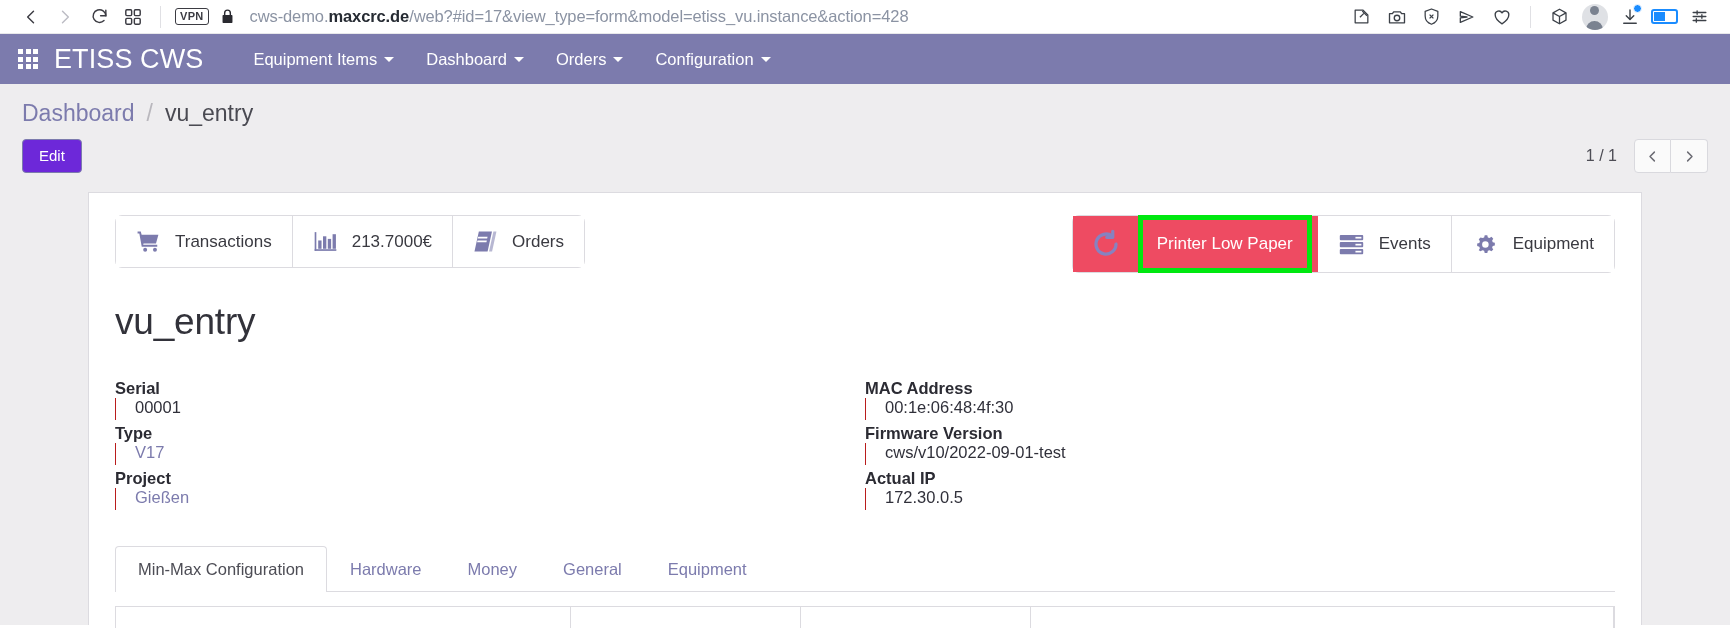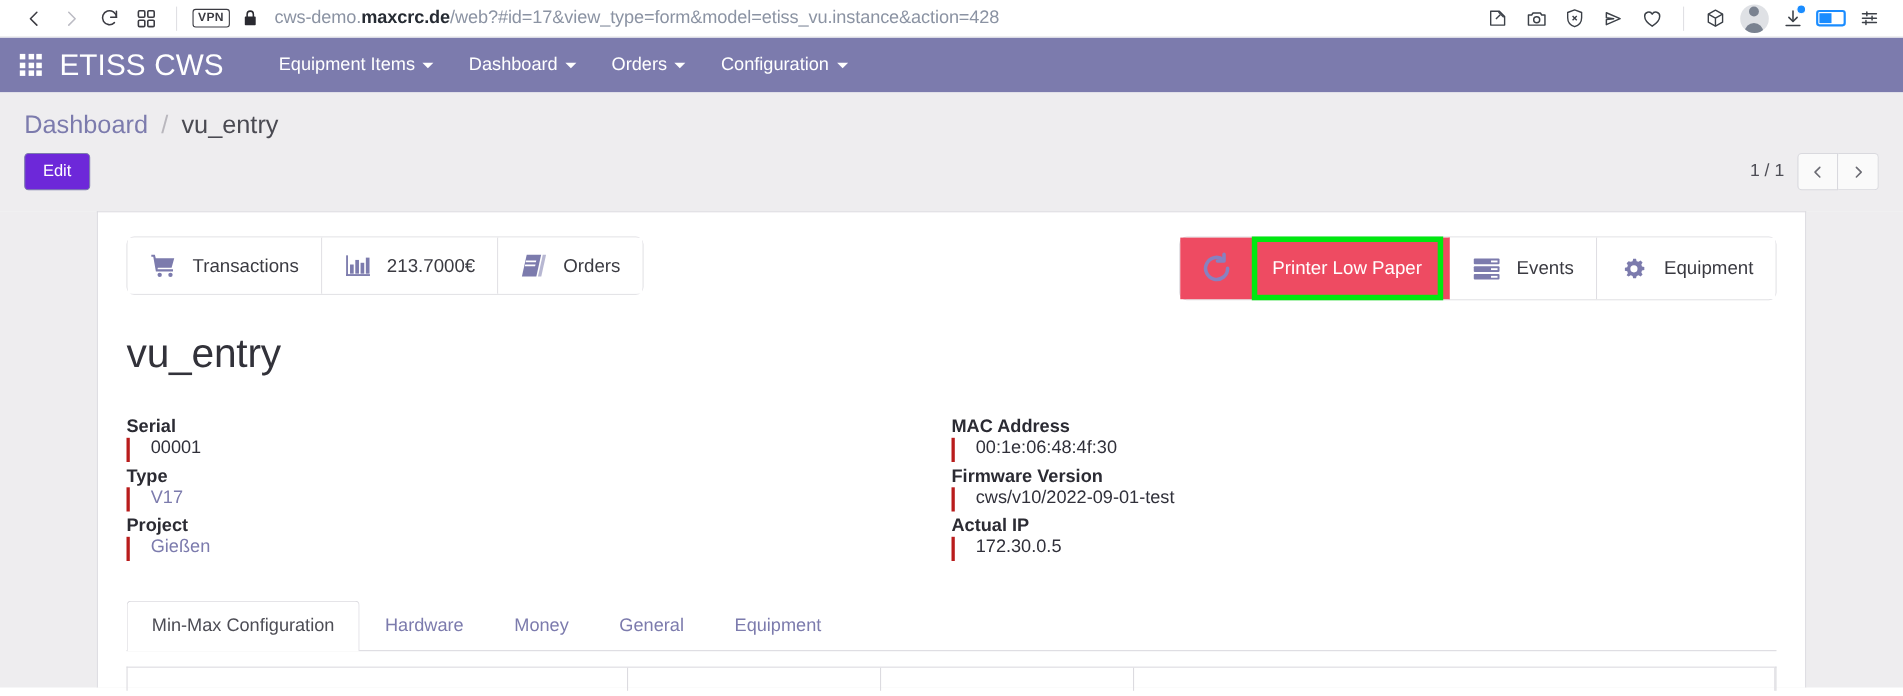--- a/index.html
+++ b/index.html
@@ -187,21 +187,21 @@
     border: 1px solid #7C7BAD;
     border-radius: 4px;
     font-size: 15px;
     padding: 7px 16px;
     line-height: 1.2;
   }
   .pager {
     margin-left: auto;
     display: flex;
     align-items: center;
-    gap: 12px;
+    gap: 17px;
   }
   .pager-count { font-size: 16px; color: #4d4d55; white-space: nowrap; }
   .pager-btns { display: flex; }
   .pager-btn {
     width: 37px; height: 34px;
     background: #fafafa;
     border: 1px solid #d9d9de;
     display: flex; align-items: center; justify-content: center;
     color: #6b6b73;
   }
@@ -285,21 +285,21 @@
   .field-label {
     width: 192px;
     font-size: 16.5px;
     font-weight: bold;
     color: #2b2b33;
     flex: 0 0 auto;
   }
   .field-value {
     font-size: 16.5px;
     color: #30303a;
-    border-left: 3px solid #b91c1c;
+    border-left: 1px solid #b91c1c;
     padding-left: 19px;
     flex: 1 1 auto;
     min-height: 22px;
   }
   .field-value.link { color: #7C7BAD; }
   .field-row.tight { margin-bottom: 4px; flex-direction: column; }
 
   
   .notebook {
     margin-top: 32px;

